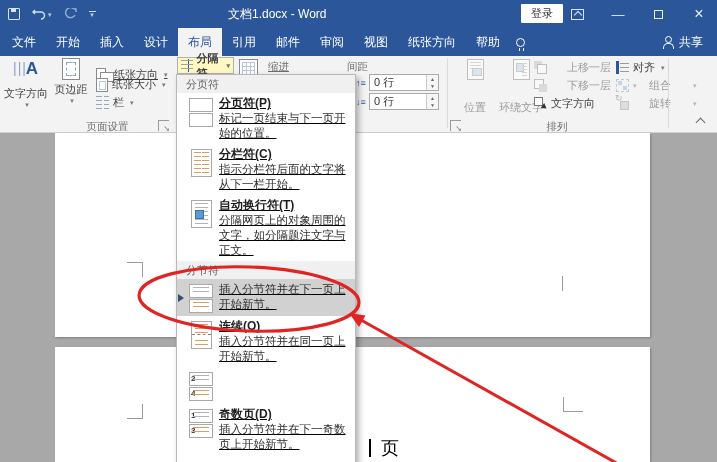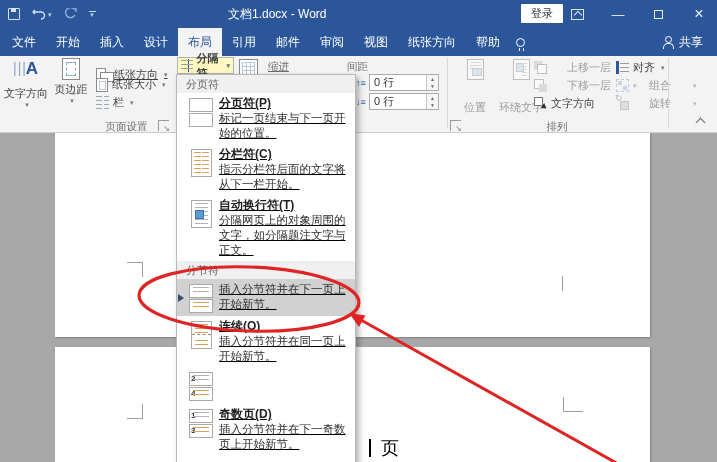--- a/index.html
+++ b/index.html
@@ -223,21 +223,21 @@
       <span>栏</span>
       <span class="drop">▾</span>
     </div>
     <div class="breaks-btn">
       <span class="i-breaks">
           <span class="bar"></span>
         </span>
       <span>分隔符</span>
       <span class="drop">▾</span>
     </div>
-    <div class="glabel" style="left:84px;top:64px;width:85px;">页面设置</div>
+    <div class="glabel" style="left:65px;top:64px;width:85px;">页面设置</div>
     <div class="launcher" style="left:158px;top:64px;"></div>
 
     <div class="rowbtn" style="left:239px;top:3px;">
       <span class="i-gaozhi"></span>
     </div>
 
     <div class="glabel" style="left:268px;top:4px;text-align:left;text-decoration:underline;">缩进</div>
     <div class="glabel" style="left:347px;top:4px;text-align:right;">间距</div>
     <div class="sp-row" style="left:356px;top:18px;">
       <span class="sp-ic">↑≡</span>

